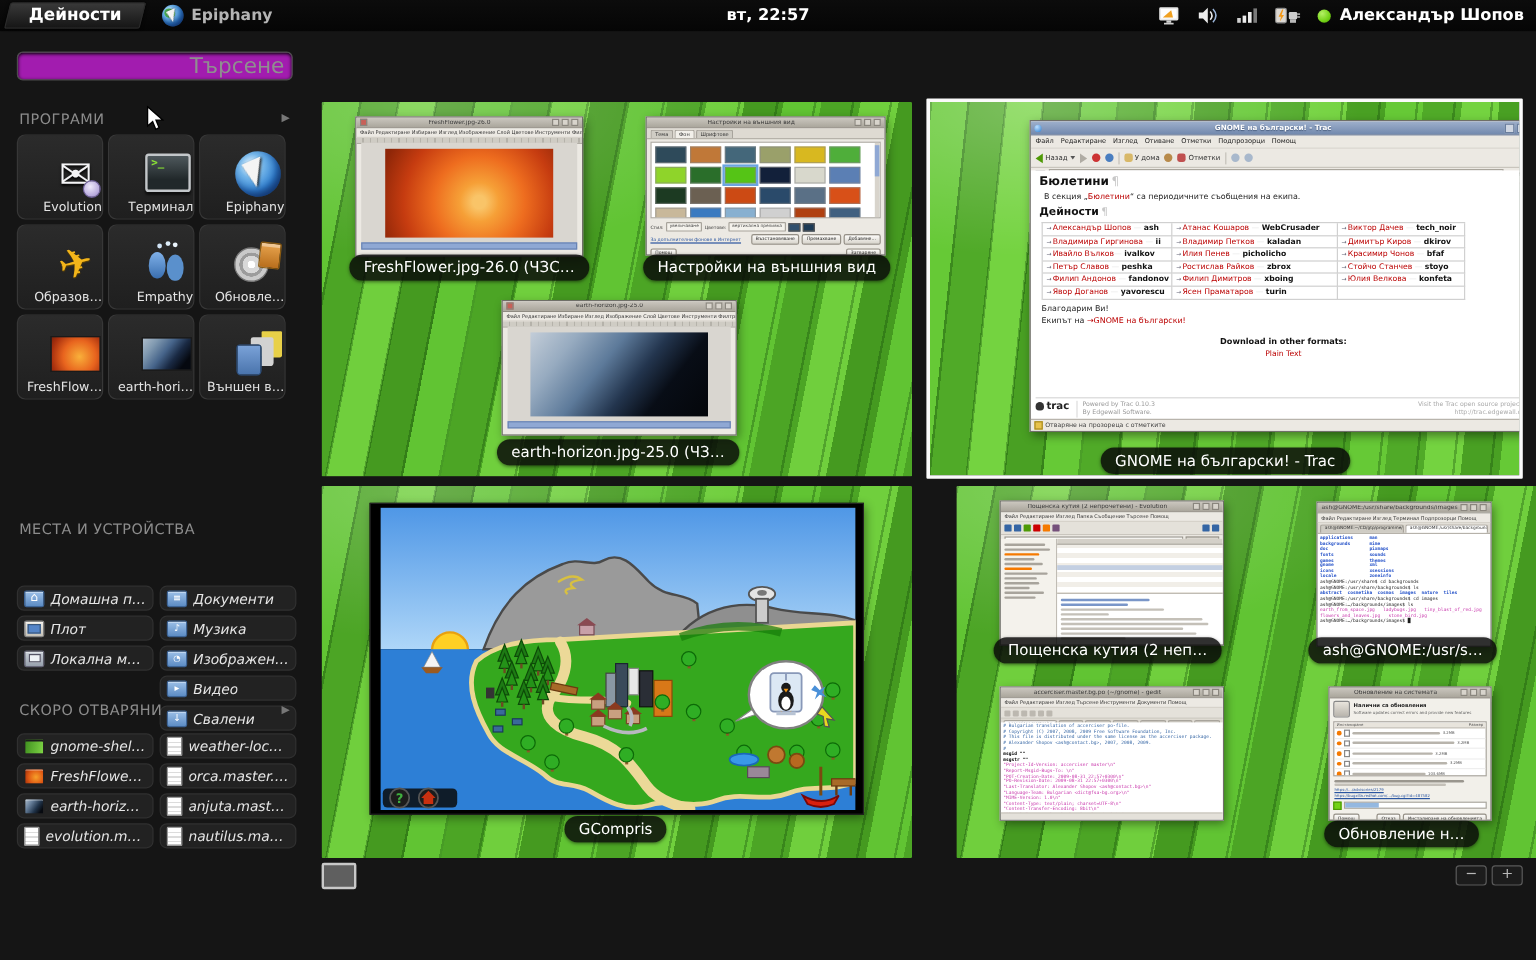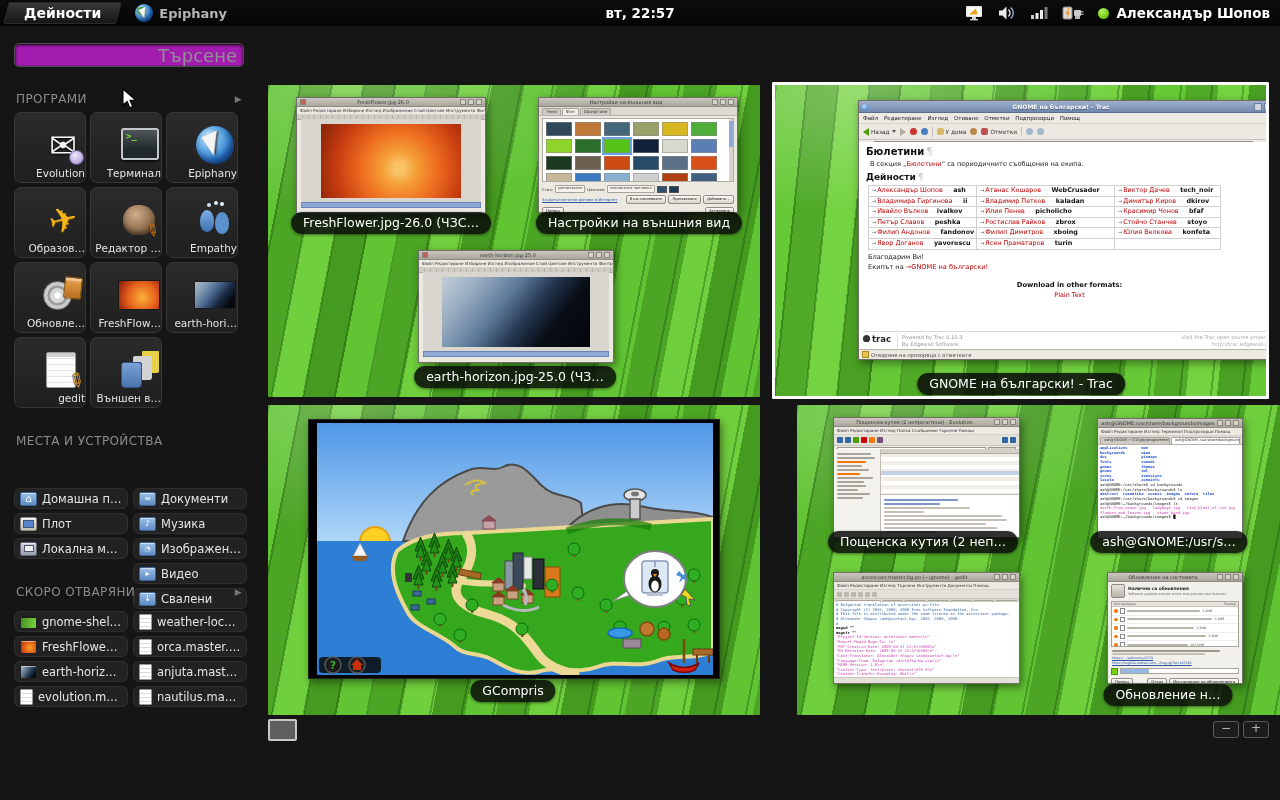--- a/index.html
+++ b/index.html
@@ -79,21 +79,21 @@
   [data-icon="gedit-icon"]::after{content:"✎";position:absolute;right:0;bottom:-1px;font-size:19px;color:#e09a30;
     transform:rotate(33deg);text-shadow:0 1px 1px #333;}
   [data-icon="appearance-icon"]::before{content:"";position:absolute;left:4px;bottom:2px;width:19px;height:24px;
     border-radius:3px 3px 4px 4px;background:linear-gradient(#7aa2d8,#4a74ac);border:1px solid #2e5384;
     box-shadow:11px -7px 0 -1px #d2d2d2,19px -13px 0 -2px #e8d048;}
   
   .pl-wrap{position:absolute;left:14px;width:234px;display:flex;gap:5px;}
   .pl-col{display:flex;flex-direction:column;gap:4px;width:114px;}
   .pill{display:flex;align-items:center;gap:5px;height:21px;background:#222;border:1px solid #303030;border-radius:6px;
     padding:0 5px;cursor:pointer;box-sizing:border-box;}
-  .pill .pl-l{font-size:11.5px;color:#e6e6e6;white-space:nowrap;overflow:hidden;text-overflow:ellipsis;}
+  .pill .pl-l{font-size:11.5px;color:#e6e6e6;white-space:nowrap;overflow:hidden;text-overflow:ellipsis;font-style:italic;}
   .mini{position:relative;flex:none;width:15px;height:12px;border-radius:2px;border:1px solid #3d6496;
     background:linear-gradient(#9cc0e8,#5d8cc4);box-shadow:inset 0 1px 0 rgba(255,255,255,.5);
     display:flex;align-items:center;justify-content:center;font-size:8px;color:#fff;}
   [data-icon="home-icon"]::after{content:"⌂";font-size:10px;line-height:1;color:#fff;}
   [data-icon="desktop-icon"]{background:linear-gradient(#f0ede6,#c6c2b8);border-color:#888;}
   [data-icon="desktop-icon"]::after{content:"";width:9px;height:6px;background:#5585c8;border:1px solid #39587e;}
   [data-icon="network-icon"]{background:linear-gradient(#ccd2da,#97a0ac);border-color:#667;}
   [data-icon="network-icon"]::after{content:"";width:8px;height:5px;background:#eef2f6;border:1px solid #556;}
   [data-icon="documents-icon"]::after{content:"≡";}
   [data-icon="music-icon"]::after{content:"♪";}
@@ -328,24 +328,20 @@
         <div class="app-tile">
           <span class="ai" data-icon="epiphany-icon"></span>
           <span class="al">Epiphany</span>
         </div>
 
         <div class="app-tile">
           <span class="ai" data-icon="gcompris-plane-icon"></span>
           <span class="al">Образов…</span>
         </div>
 
-        <div class="app-tile">
-          <span class="ai" data-icon="gimp-icon"></span>
-          <span class="al">Редактор …</span>
-        </div>
 
         <div class="app-tile">
           <span class="ai" data-icon="empathy-icon"></span>
           <span class="al">Empathy</span>
         </div>
 
         <div class="app-tile">
           <span class="ai" data-icon="software-update-icon"></span>
           <span class="al">Обновле…</span>
         </div>
@@ -353,24 +349,20 @@
         <div class="app-tile">
           <span class="ai" data-icon="freshflower-thumb-icon"></span>
           <span class="al">FreshFlow…</span>
         </div>
 
         <div class="app-tile">
           <span class="ai" data-icon="earth-thumb-icon"></span>
           <span class="al">earth-hori…</span>
         </div>
 
-        <div class="app-tile">
-          <span class="ai" data-icon="gedit-icon"></span>
-          <span class="al">gedit</span>
-        </div>
 
         <div class="app-tile">
           <span class="ai" data-icon="appearance-icon"></span>
           <span class="al">Външен в…</span>
         </div>
 
     </div>
     <div class="sec-h" style="top:408px;">
       <span>МЕСТА И УСТРОЙСТВА</span>
     </div>

